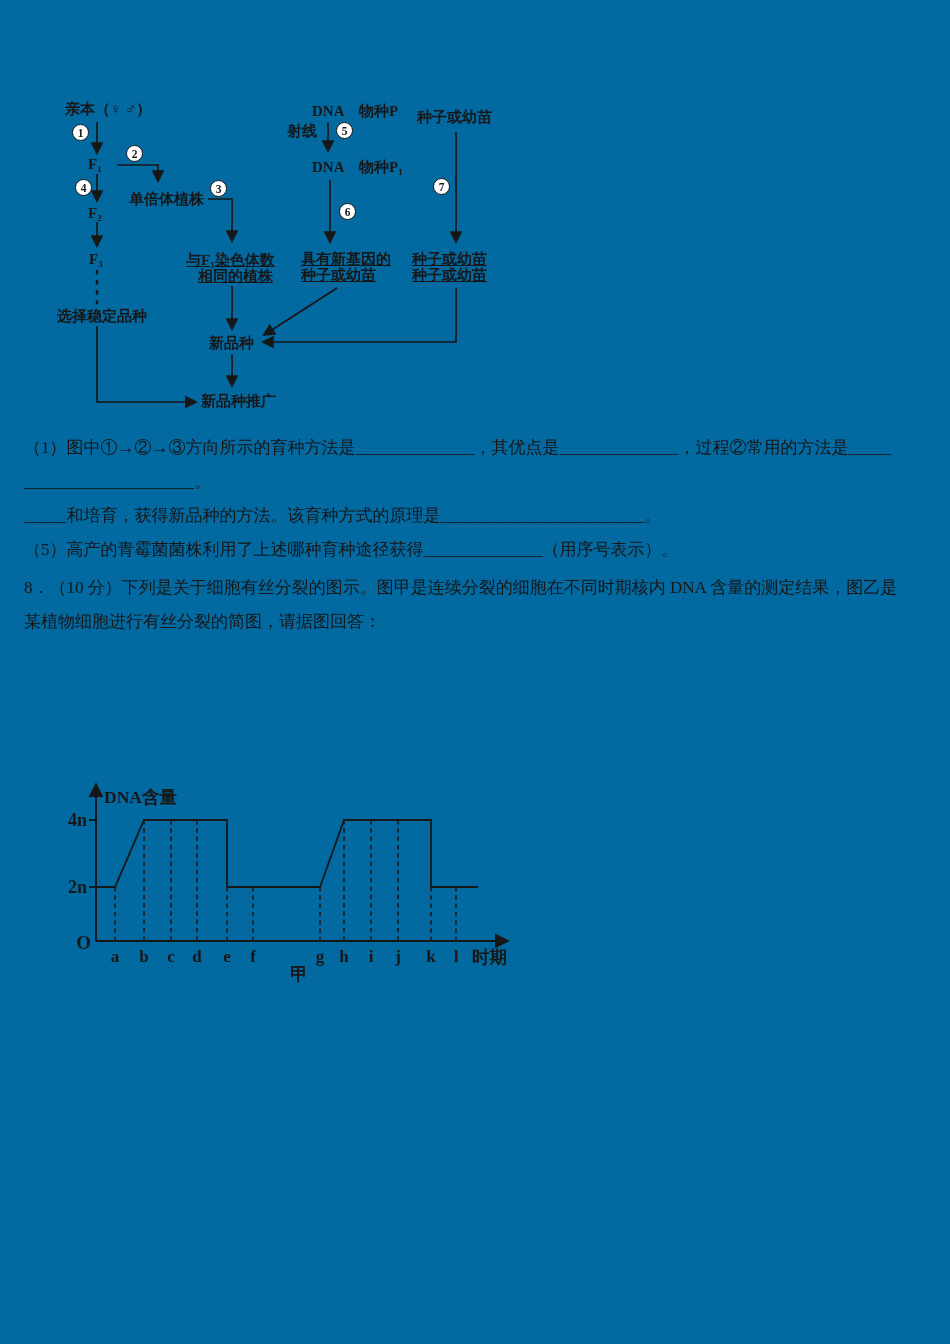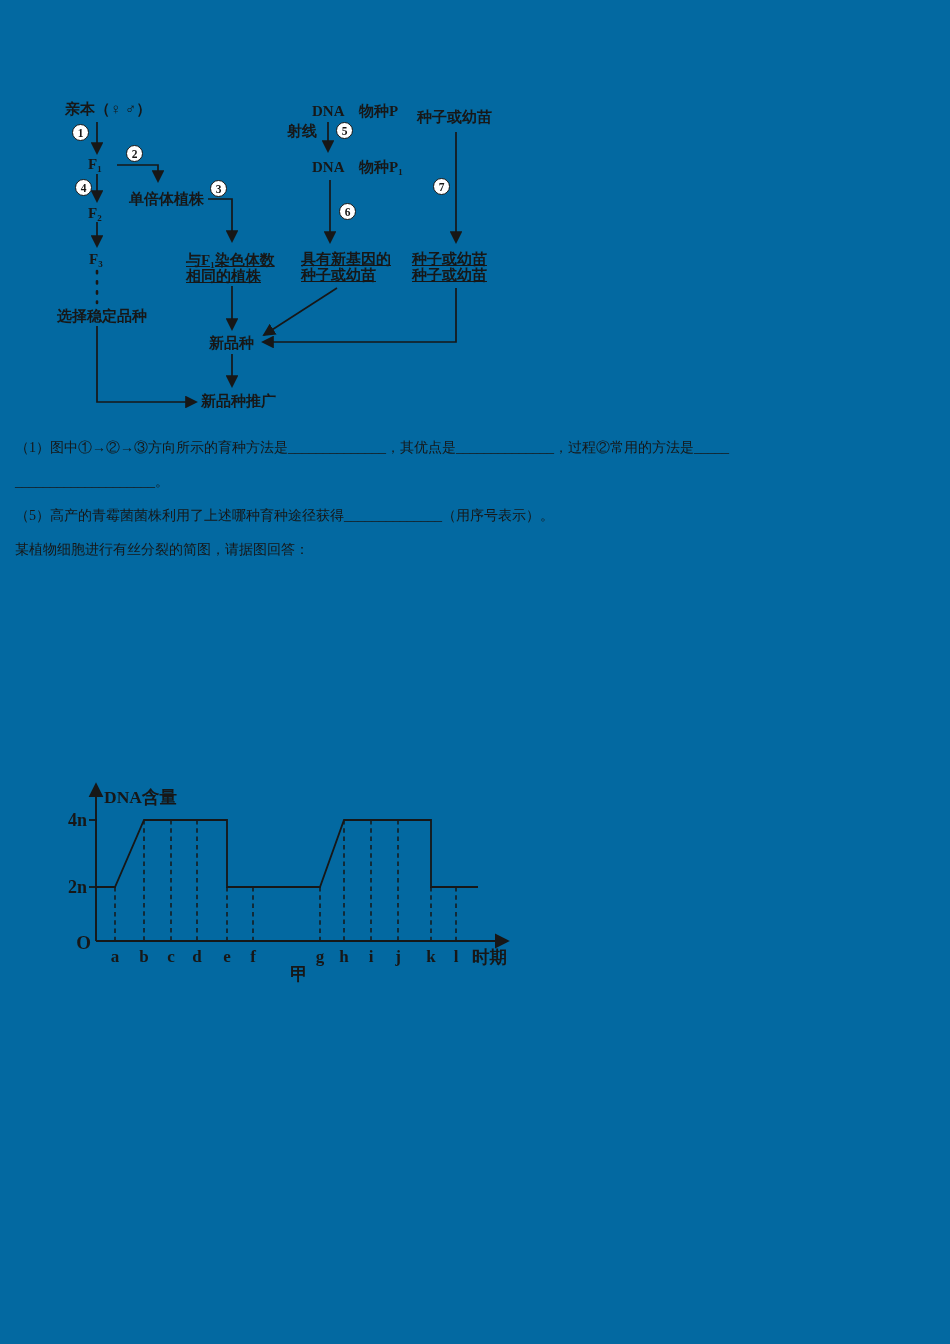--- a/index.html
+++ b/index.html
@@ -11,21 +11,21 @@
   .fc{position:absolute;left:40px;top:95px;width:500px;height:340px;
       font-weight:bold;font-size:15px;line-height:16px;}
   .fc svg{position:absolute;left:0;top:0;}
   .lbl{position:absolute;white-space:nowrap;}
   .two{line-height:15.5px;text-decoration:underline;}
   .circ{position:absolute;width:17px;height:17px;border:1.6px solid #171717;border-radius:50%;
         display:flex;align-items:center;justify-content:center;
         font-size:11.5px;font-weight:bold;box-sizing:border-box;background:#fff;}
 
   
-  .qs{position:absolute;left:15px;top:431px;width:905px;font-size:14px;}
+  .qs{position:absolute;left:24px;top:431px;width:905px;font-size:17px;}
   .qline{height:34px;line-height:34px;white-space:nowrap;}
   .q8gap{margin-top:4px;}
 
   
   .chart{position:absolute;left:60px;top:778px;width:480px;height:215px;}
   .chart svg text{font-weight:bold;fill:#171717;font-family:"Liberation Serif","DejaVu Serif",serif;}
 </style>
 </head>
 <body>
 
@@ -62,21 +62,21 @@
     <div class="circ" style="left:86px;top:50px">2</div>
     <div class="circ" style="left:35px;top:84px">4</div>
     <div class="lbl" style="left:48px;top:110px">F₂</div>
     <div class="lbl" style="left:89px;top:96px">单倍体植株</div>
     <div class="circ" style="left:170px;top:85px">3</div>
     <div class="lbl" style="left:49px;top:156px">F₃</div>
     <div class="lbl" style="left:17px;top:213px">选择稳定品种</div>
 
     <div class="lbl two" style="left:146px;top:158px">
       <div>与F₁染色体数</div>
-      <div style="margin-left:0">相同的植株</div>
+      <div style="margin-left:12px">相同的植株</div>
     </div>
 
     <div class="lbl" style="left:169px;top:240px">新品种</div>
     <div class="lbl" style="left:161px;top:298px">新品种推广</div>
 
     <div class="lbl" style="left:272px;top:8px">DNA</div>
     <div class="lbl" style="left:319px;top:8px">物种P</div>
     <div class="lbl" style="left:247px;top:28px">射线</div>
     <div class="circ" style="left:296px;top:27px">5</div>
     <div class="lbl" style="left:272px;top:64px">DNA</div>
@@ -93,21 +93,23 @@
 
     <div class="lbl two" style="left:372px;top:157px">
       <div>种子或幼苗</div>
       <div>种子或幼苗</div>
     </div>
   </div>
 
   <div class="qs">
     <div class="qline">（1）图中①→②→③方向所示的育种方法是______________，其优点是______________，过程②常用的方法是_____</div>
     <div class="qline">____________________。</div>
+    <div class="qline">_____和培育，获得新品种的方法。该育种方式的原理是________________________。</div>
     <div class="qline">（5）高产的青霉菌菌株利用了上述哪种育种途径获得______________（用序号表示）。</div>
+    <div class="qline q8gap">8．（10 分）下列是关于细胞有丝分裂的图示。图甲是连续分裂的细胞在不同时期核内 DNA 含量的测定结果，图乙是</div>
     <div class="qline">某植物细胞进行有丝分裂的简图，请据图回答：</div>
   </div>
 
   <div class="chart">
     <svg width="480" height="215">
       <defs>
         <marker id="cah" viewBox="0 0 10 10" refX="7.5" refY="5" markerWidth="8" markerHeight="8" orient="auto">
           <path d="M0,0 L10,5 L0,10 z" fill="#171717"></path>
         </marker>
       </defs>

